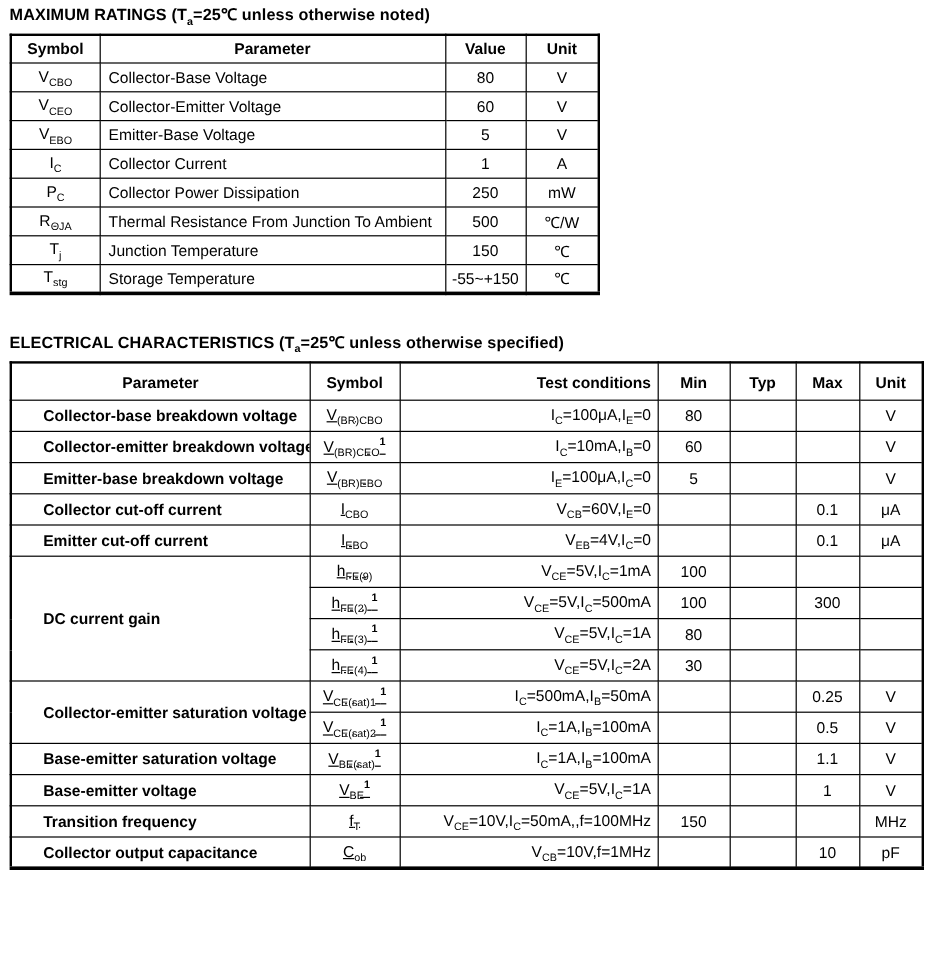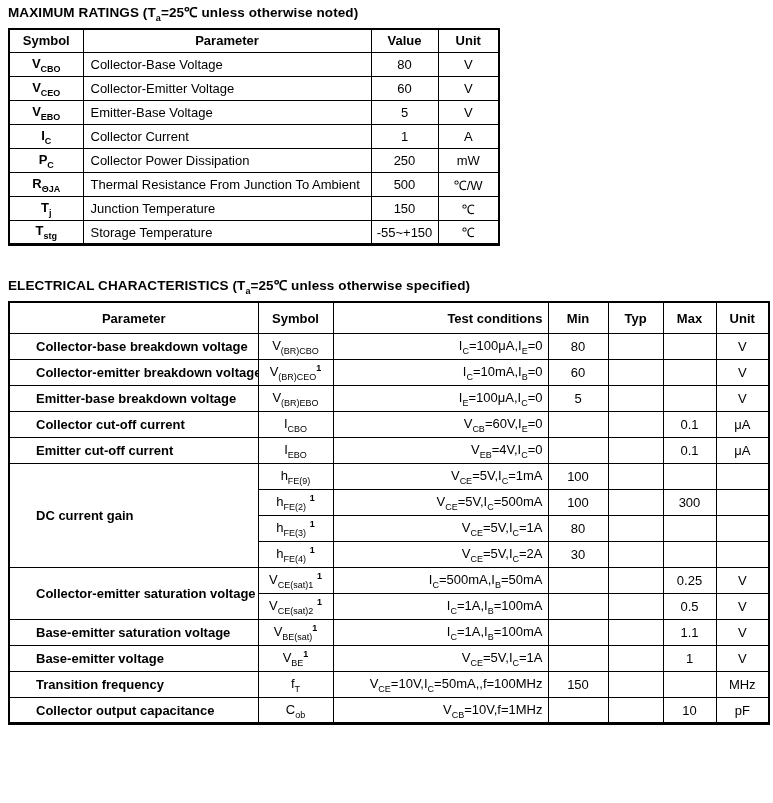--- a/index.html
+++ b/index.html
@@ -34,32 +34,32 @@
     white-space: nowrap;
   }
   th { font-weight: bold; text-align: center; }
   sub { font-size: 9px; }
   sup { font-size: 9px; font-weight: bold; }
 
   
   .t1 { width: 490px; }
   .t1 th { height: 24px; }
   .t1 td { height: 24px; }
-  .t1 td.sym { text-align: center; font-weight: bold; }
+  .t1 td.sym { text-align: center; font-weight: normal; }
   .t1 td.par { text-align: left; padding-left: 7px; }
   .t1 td.val { text-align: center; }
   .t1 td.unit { text-align: center; }
 
   
   .t2 { width: 760px; }
   .t2 th { height: 32px; }
   .t2 td { height: 26px; }
   .t2 th.h-cond { text-align: right; padding-left: 11px; }
   .t2 td.param { text-align: left; font-weight: bold; padding-left: 26px; }
-  .t2 td.sym { text-align: center; font-weight: normal; }
+  .t2 td.sym { text-align: center; font-weight: normal; text-decoration: underline; }
   .t2 td.cond { text-align: right; padding-left: 0; margin-left: 12px; }
   .t2 td.num { text-align: center; }
   .t2 td.unit { text-align: center; }
 </style>
 </head>
 <body>
 
 <div class="page">
 
   <div class="section-title">MAXIMUM RATINGS (T<sub>a</sub>=25℃ unless otherwise noted)</div>

